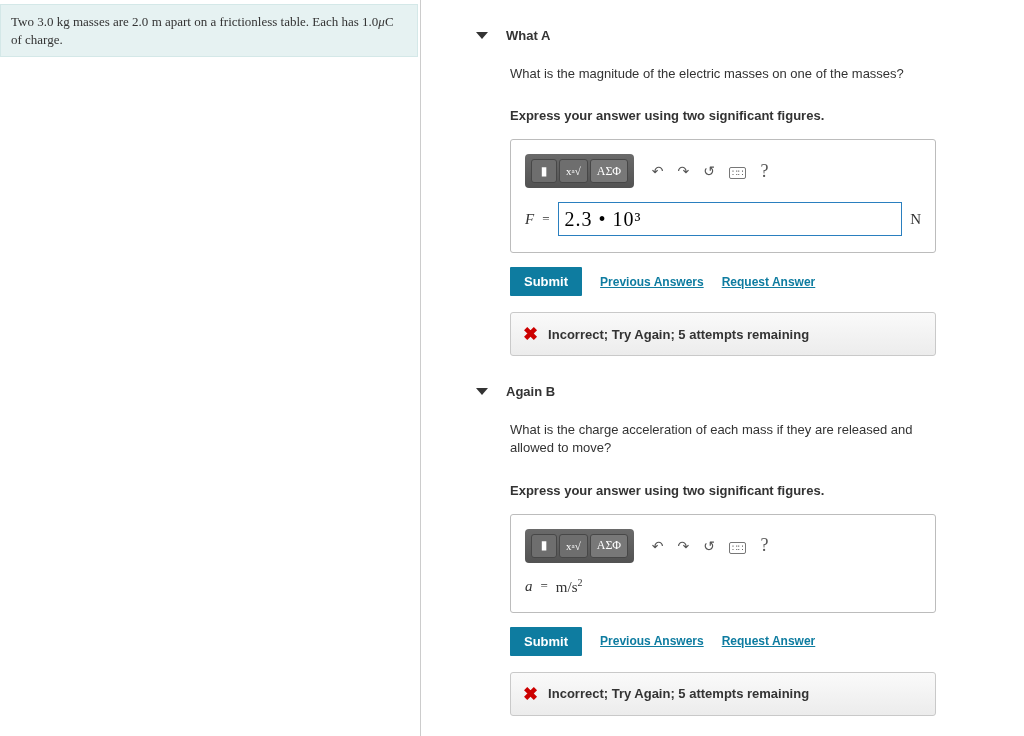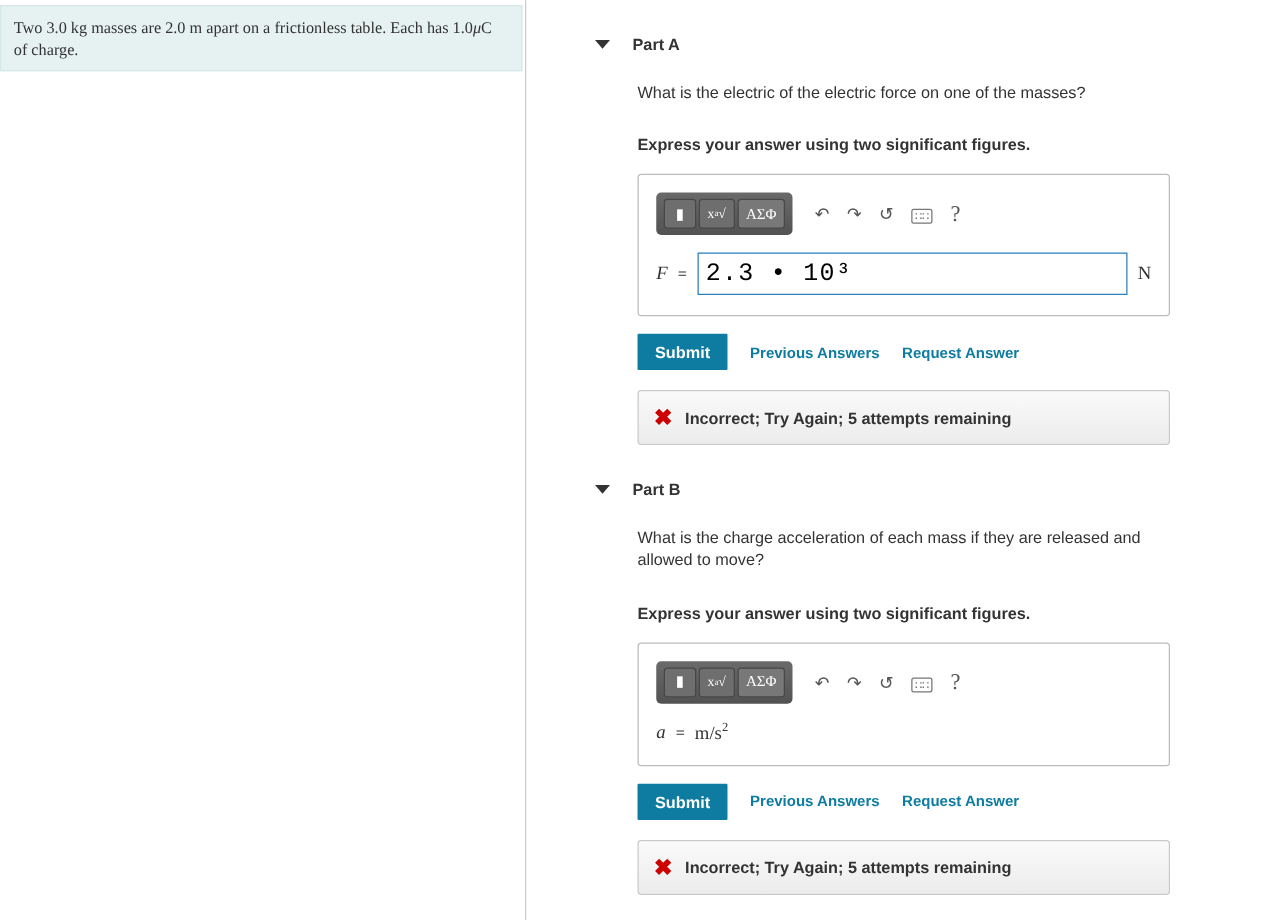--- a/index.html
+++ b/index.html
@@ -17,50 +17,50 @@
   .instr { margin-top:25px; font-weight:bold; }
   .answer-box { border:1px solid #bcbcbc; border-top:1px solid #bcbcbc; border-radius:3px; margin-top:16px; padding:14px 14px 16px 14px; background:#fff; }
   .toolbar { background:#5b5b5b; background:linear-gradient(#6a6a6a,#525252); border-radius:4px; display:inline-flex; align-items:center; gap:2px; padding:4px 6px; height:34px; }
   .toolbar2 { display:inline-flex; align-items:center; gap:14px; margin-left:14px; color:#5a5a5a; vertical-align:middle; }
   .tbtn { background:#787878; color:#fff; border-radius:3px; padding:3px 6px; font-size:12px; display:inline-flex; align-items:center; justify-content:center; min-width:26px; height:24px; font-family: "Times New Roman", serif; border:1px solid #474747; }
   .tbtn.dark { background:#6e6e6e; }
   .icn { font-size:14px; color:#555; }
   .answer-line { display:flex; align-items:center; gap:8px; margin-top:14px; }
   .varlabel { font-family:"Times New Roman",serif; font-style:italic; font-size:15px; white-space:nowrap; }
   .eq { font-family:"Times New Roman",serif; }
-  .ansinput { border:1px solid #2a7fbf; height:34px; flex:1; font-family:Liberation Mono, monospace; font-size:20px; padding:0 6px; letter-spacing:1px; }
+  .ansinput { border:1px solid #2a7fbf; height:34px; flex:1; font-family:Liberation Serif, serif; font-size:20px; padding:0 6px; letter-spacing:1px; }
   .unit { font-family:"Times New Roman",serif; font-size:15px; }
   .unit sup { font-size:10px; }
   .submit-row { display:flex; align-items:center; gap:18px; margin-top:14px; }
   .submit-btn { background:#0e7ca0; color:#fff; border:none; padding:7px 14px; font-weight:bold; font-size:13px; border-radius:1px; cursor:pointer; }
-  .link { color:#0e7ca0; font-size:12px; font-weight:bold; cursor:pointer; }
+  .link { color:#0e7ca0; font-size:12px; font-weight:bold; text-decoration:underline; cursor:pointer; }
   .feedback { margin-top:16px; border:1px solid #c9c9c9; background:linear-gradient(#fafafa,#ececec); border-radius:3px; padding:10px 12px; display:flex; align-items:center; gap:10px; font-weight:bold; font-size:13px; }
   .xmark { color:#cc0000; font-size:18px; font-weight:bold; }
   .serif { font-family:"Times New Roman",serif; }
   .kbd { display:inline-block; border:1px solid #777; border-radius:2px; padding:0 2px; font-size:9px; line-height:10px; }
   sup { font-size:0.65em; vertical-align:super; }
 </style>
 </head>
 <body>
 
 <div class="layout">
   <div class="left">
     <div class="problem-box">
       <span class="serif">Two 3.0 <span style="font-family:'Times New Roman',serif">kg</span> masses are 2.0 <span style="font-family:'Times New Roman',serif">m</span> apart on a frictionless table. Each has 1.0<span style="font-style:italic">μ</span><span style="font-family:'Times New Roman',serif">C</span> of charge.</span>
     </div>
   </div>
   <div class="sep"></div>
   <div class="right">
 
     <div class="part-header">
       <div class="caret"></div>
-      <strong>Part A</strong>
+      <strong>What A</strong>
     </div>
     <div class="part-body">
-      <div class="prompt">What is the electric of the electric force on one of the masses?</div>
+      <div class="prompt">What is the magnitude of the electric masses on one of the masses?</div>
       <div class="instr">Express your answer using two significant figures.</div>
 
       <div class="answer-box">
         <span class="toolbar">
           <span class="tbtn dark">▮</span>
           <span class="tbtn dark" style="font-size:11px;">x<sup>a</sup>√</span>
           <span class="tbtn">ΑΣΦ</span>
         </span>
         <span class="toolbar2">
           <span class="icn">↶</span>
@@ -85,21 +85,21 @@
       </div>
 
       <div class="feedback">
         <span class="xmark">✖</span>
         <span>Incorrect; Try Again; 5 attempts remaining</span>
       </div>
     </div>
 
     <div class="part-header">
       <div class="caret"></div>
-      <strong>Part B</strong>
+      <strong>Again B</strong>
     </div>
     <div class="part-body">
       <div class="prompt">What is the charge acceleration of each mass if they are released and allowed to move?</div>
       <div class="instr">Express your answer using two significant figures.</div>
 
       <div class="answer-box">
         <span class="toolbar">
           <span class="tbtn dark">▮</span>
           <span class="tbtn dark" style="font-size:11px;">x<sup>a</sup>√</span>
           <span class="tbtn">ΑΣΦ</span>

